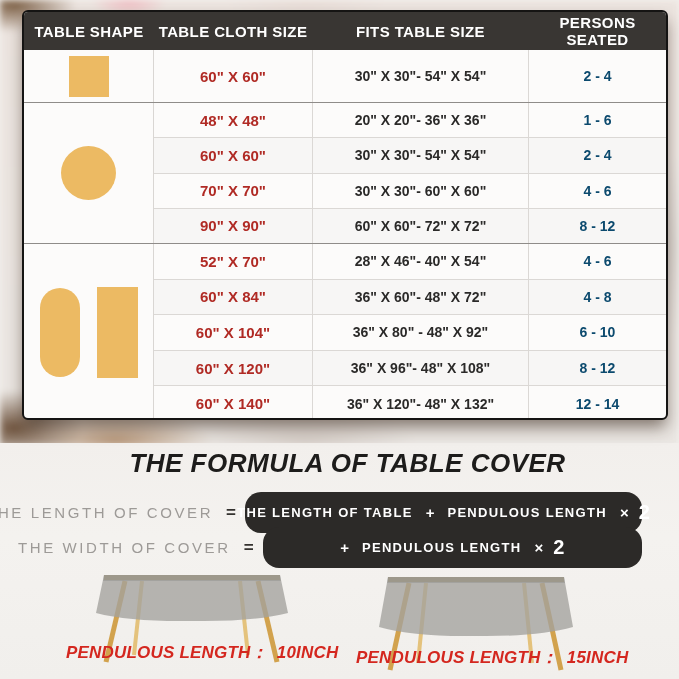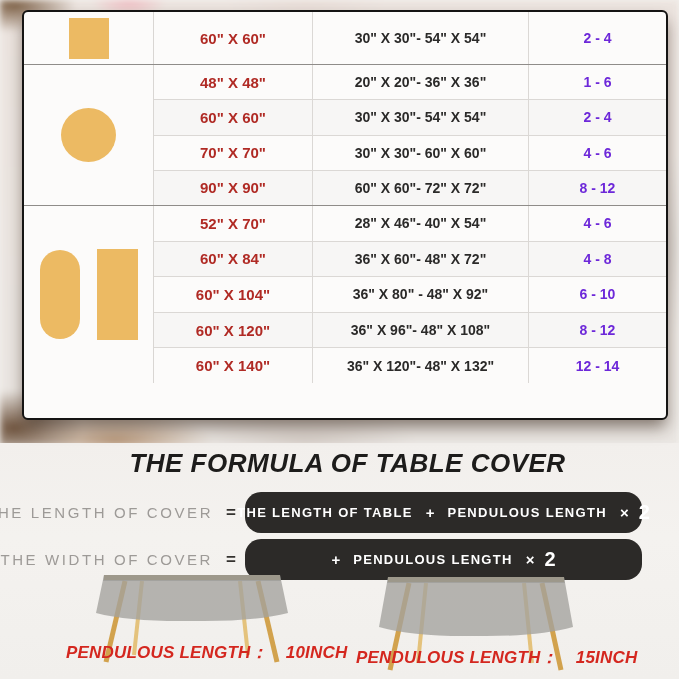--- a/index.html
+++ b/index.html
@@ -54,40 +54,40 @@
     flex:1;display:grid;grid-template-columns:158px 217px 1fr;
     align-items:center;text-align:center;
   }
   .row + .row{border-top:1px solid #dbd8d5;}
   .row:nth-child(even){background:rgba(60,50,40,.025);}
   .cell{font-weight:700;}
   .cell.cloth{color:#b02a24;font-size:15px;}
   .cell.fits{color:#2b2a29;font-size:14px;box-sizing:border-box;
              border-left:1px solid #dbd8d5;border-right:1px solid #dbd8d5;
              align-self:stretch;display:flex;align-items:center;justify-content:center;}
-  .cell.persons{color:#6d28d9;font-size:14px;}
+  .cell.persons{color:#0c4a6e;font-size:14px;}
   .shape{background:#ecba63;}
   .shape-square{width:40px;height:41px;}
   .shape-circle{width:55px;height:54px;border-radius:50%;}
   .shape-oval{width:40px;height:89px;border-radius:20px;}
   .shape-rect{width:41px;height:91px;}
 
   
   .formula-title{
     position:absolute;left:0;top:448px;width:679px;text-align:center;
     font-size:26px;font-weight:700;font-style:italic;color:#1d1c1b;
     letter-spacing:.5px;
     margin-left:8px;
   }
   .frow{
     position:absolute;left:0;width:679px;height:31px;
     display:flex;align-items:center;justify-content:flex-end;
     padding-right:37px;box-sizing:border-box;
   }
-  .frow1{top:497px;} .frow2{top:544px;}
+  .frow1{top:497px;} .frow2{top:532px;padding-left:18px;}
   .flabel{
     color:#9d9a97;font-size:15px;letter-spacing:2.6px;font-weight:400;
     white-space:nowrap;
   }
   .fequals{color:#34322f;font-weight:900;font-size:17px;margin:0 9px 0 13px;}
   .pill{
     width:397px;height:41px;box-sizing:border-box;
     background:#2c2a28;border-radius:16px;
     display:flex;align-items:center;justify-content:center;gap:13px;
     color:#fff;white-space:nowrap;
@@ -100,29 +100,35 @@
   .illus{position:absolute;}
   .illus-left{left:85px;top:569px;}
   .illus-right{left:367px;top:571px;}
   .caption{
     position:absolute;width:260px;text-align:center;
     color:#d4271f;font-size:17px;font-weight:900;font-style:italic;
     white-space:nowrap;letter-spacing:.2px;
   }
   .caption-left{left:66px;top:641px;}
   .caption-right{left:356px;top:646px;}
-  .caption .cap-value{margin-left:18px;}
+  .caption .cap-value{margin-left:9px;}
 </style>
 </head>
 <body>
 
 <div class="photo-bg"></div>
 <div class="lower-bg"></div>
 
 <div class="card">
+  <div class="thead">
+    <div class="th">TABLE SHAPE</div>
+    <div class="th">TABLE CLOTH SIZE</div>
+    <div class="th">FITS TABLE SIZE</div>
+    <div class="th">PERSONS SEATED</div>
+  </div>
 
   <div class="group g1">
     <div class="shape-cell">
       <div class="shape shape-square"></div>
     </div>
     <div class="rows">
       <div class="row">
         <div class="cell cloth">60" X 60"</div>
         <div class="cell fits">30" X 30"- 54" X 54"</div>
         <div class="cell persons">2 - 4</div>

